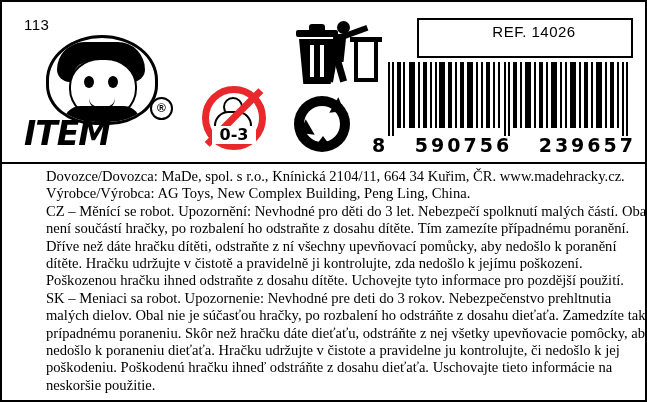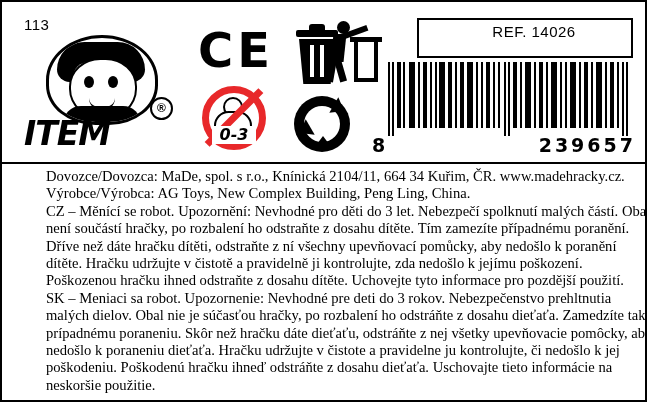--- a/index.html
+++ b/index.html
@@ -158,21 +158,20 @@
     line-height: 48px;
   }
 
   
   .age-warning {
     position: absolute;
     left: 192px;
     top: 84px;
     width: 88px;
     height: 66px;
-    font-style: italic;
   }
   .age-circle {
     position: absolute;
     left: 8px;
     top: 0;
     width: 64px;
     height: 64px;
     border-radius: 50%;
     border: 7px solid #e8282a;
     box-sizing: border-box;
@@ -481,21 +480,20 @@
           <div class="eye left"></div>
           <div class="eye right"></div>
           <div class="mouth"></div>
         </div>
         <div class="collar"></div>
       </div>
       <div class="reg-mark">®</div>
       <div class="made-word">ITEM</div>
     </div>
 
-    <div class="ce-mark">CE</div>
 
     <div class="age-warning">
       <div class="age-circle"></div>
       <div class="baby-head"></div>
       <div class="baby-body"></div>
       <div class="age-slash"></div>
       <div class="age-label">0-3</div>
     </div>
 
     <div class="bin-icon">
@@ -566,20 +564,21 @@
           <rect x="208" y="0" width="6" height="66"></rect>
           <rect x="217" y="0" width="2" height="66"></rect>
           <rect x="222" y="0" width="4" height="66"></rect>
           <rect x="229" y="0" width="2" height="66"></rect>
           <rect x="234" y="0" width="2" height="74"></rect>
           <rect x="238" y="0" width="2" height="74"></rect>
         </g>
       </svg>
       <div class="barcode-digits">
         <span>8</span>
+        <span>590756</span>
         <span>239657</span>
       </div>
     </div>
 
   </div>
 
   <div class="divider"></div>
 
   <div class="body-text">
     <p>Dovozce/Dovozca: MaDe, spol. s r.o., Knínická 2104/11, 664 34 Kuřim, ČR. www.madehracky.cz. Výrobce/Výrobca: AG Toys, New Complex Building, Peng Ling, China.</p>

